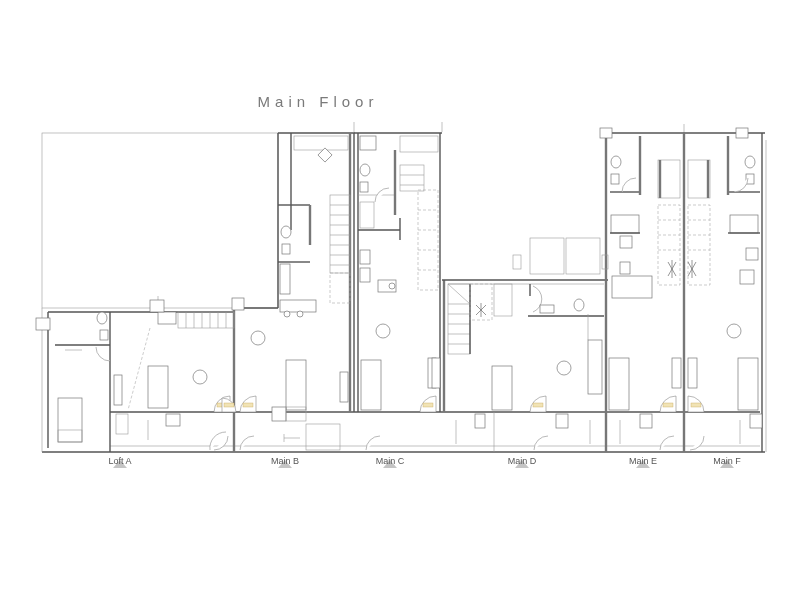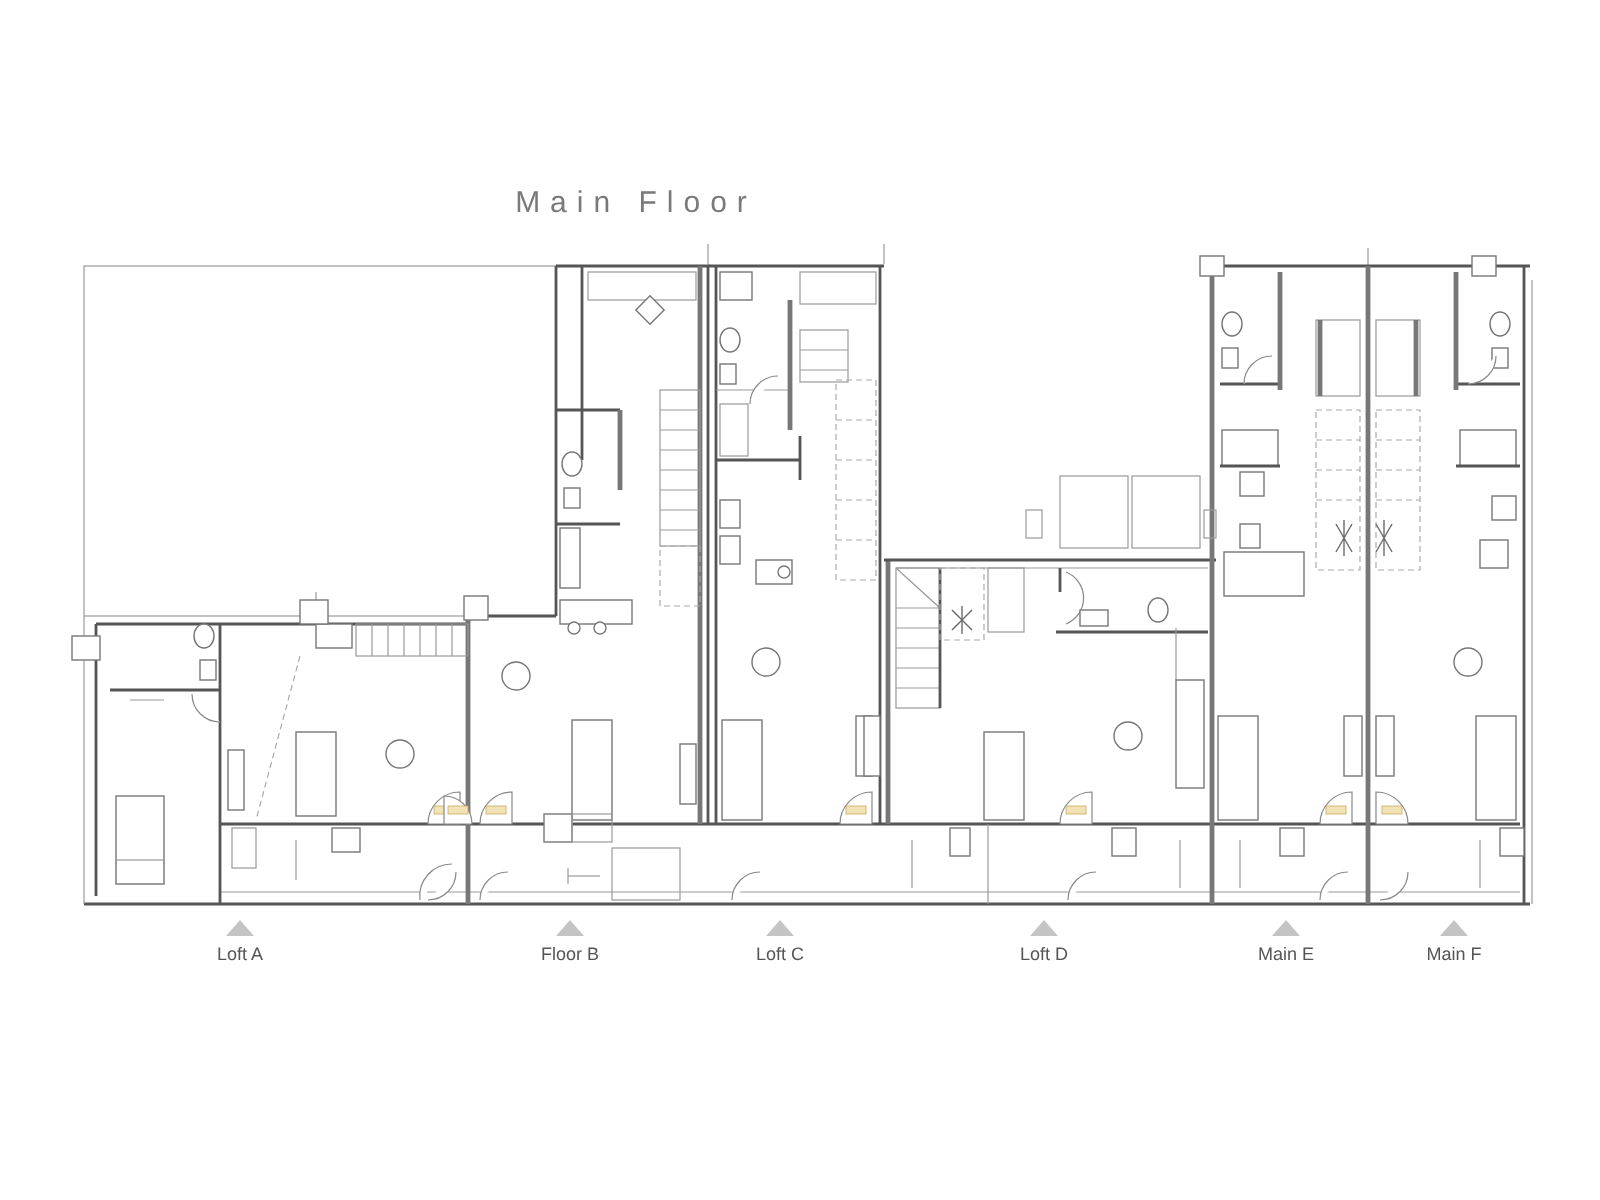--- a/index.html
+++ b/index.html
@@ -1,19 +1,19 @@
 <!DOCTYPE html>
 <html><head>
 <meta charset="utf-8">
 <style>
   html, body { margin: 0; padding: 0; background: #ffffff; }
   body { width: 800px; height: 600px; position: relative; overflow: hidden; font-family: "Liberation Sans", sans-serif; }
   .title { position: absolute; left: 0; width: 636px; top: 93px; text-align: center; font-size: 15px; letter-spacing: 5px; color: #7a7a7a; }
   svg.plan { position: absolute; left: 0; top: 0; }
-  .loft-label { position: absolute; top: 472px; font-size: 9px; color: #555; transform: translateX(-50%); white-space: nowrap; }
+  .loft-label { position: absolute; top: 456px; font-size: 9px; color: #555; transform: translateX(-50%); white-space: nowrap; }
   .loft-marker { position: absolute; top: 460px; width: 0; height: 0; border-left: 7px solid transparent; border-right: 7px solid transparent; border-bottom: 8px solid #c4c4c4; transform: translateX(-50%); }
   .w { stroke: #555; stroke-width: 1.4; fill: none; }
   .wd { stroke: #777; stroke-width: 2.4; fill: none; }
   .t { stroke: #999; stroke-width: 0.6; fill: none; }
   .d { stroke: #aaa; stroke-width: 0.6; fill: none; stroke-dasharray: 3 2; }
   .f { stroke: #777; stroke-width: 0.7; fill: #fff; }
   .door { stroke: #888; stroke-width: 0.6; fill: #fff; }
   .mat { fill: #f1e3b5; stroke: #c9a860; stroke-width: 0.4; }
   .plant { stroke: #6a6a6a; stroke-width: 0.7; fill: none; }
 </style>
@@ -305,25 +305,25 @@
     <rect x="750" y="414" width="12" height="14" class="f"></rect>
     <line x1="740" y1="420" x2="740" y2="444" class="t"></line>
     <path d="M690,450 A14,14 0 0,0 704,436" class="door"></path>
   </g>
 </svg>
 
 <div class="loft-marker" style="left:120px"></div>
 <div class="loft-label" style="left:120px">Loft A</div>
 
 <div class="loft-marker" style="left:285px"></div>
-<div class="loft-label" style="left:285px">Floor B</div>
+<div class="loft-label" style="left:285px">Main B</div>
 
 <div class="loft-marker" style="left:390px"></div>
-<div class="loft-label" style="left:390px">Loft C</div>
+<div class="loft-label" style="left:390px">Main C</div>
 
 <div class="loft-marker" style="left:522px"></div>
-<div class="loft-label" style="left:522px">Loft D</div>
+<div class="loft-label" style="left:522px">Main D</div>
 
 <div class="loft-marker" style="left:643px"></div>
 <div class="loft-label" style="left:643px">Main E</div>
 
 <div class="loft-marker" style="left:727px"></div>
 <div class="loft-label" style="left:727px">Main F</div>
 
 </body></html>

